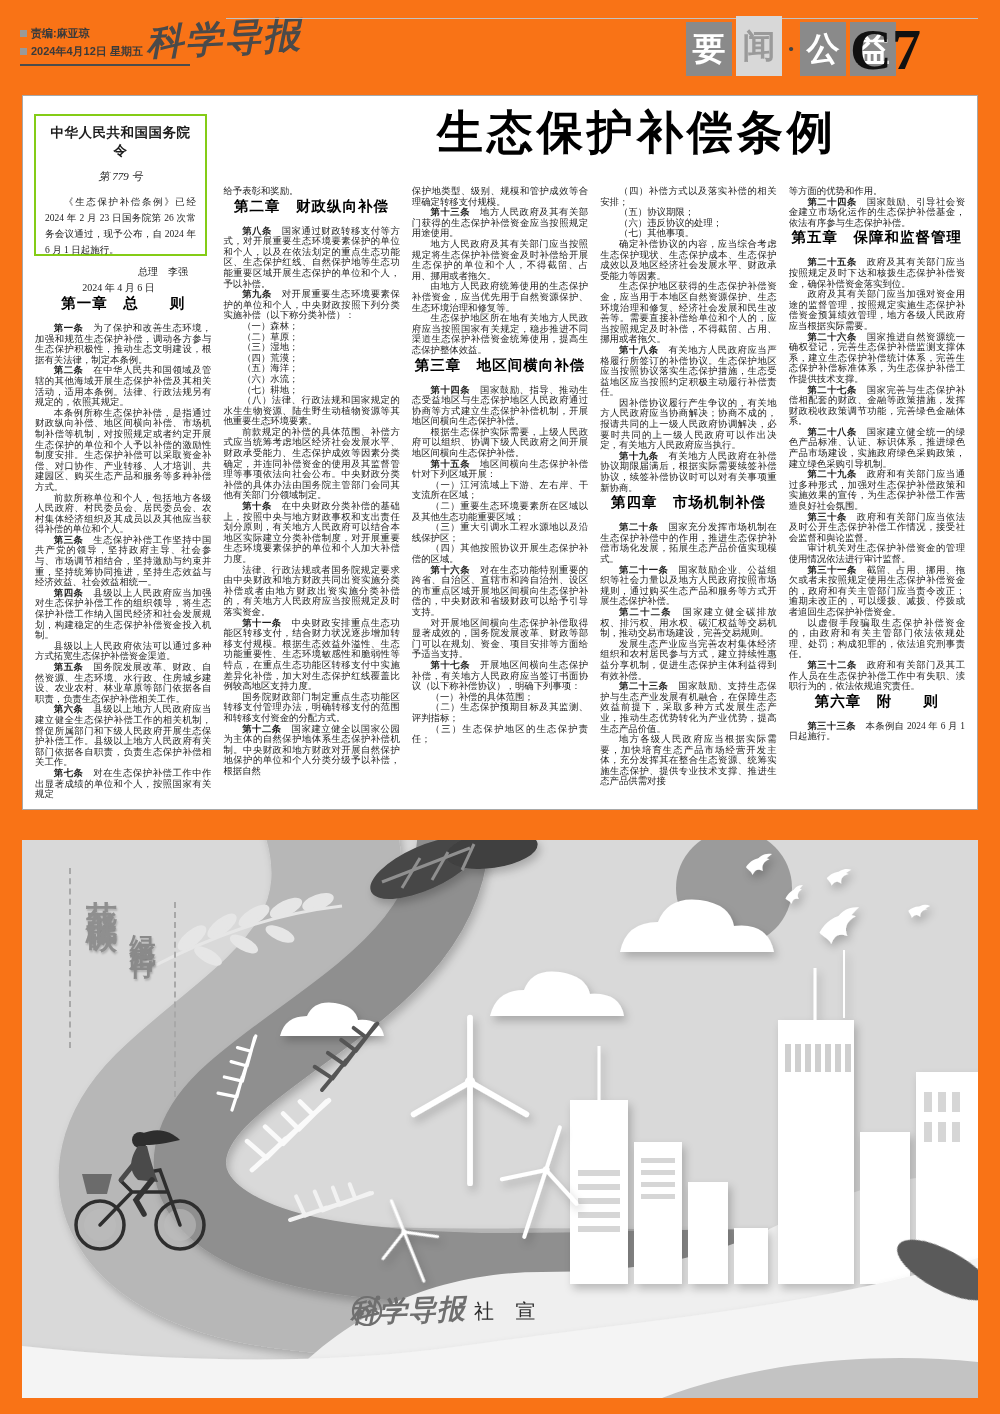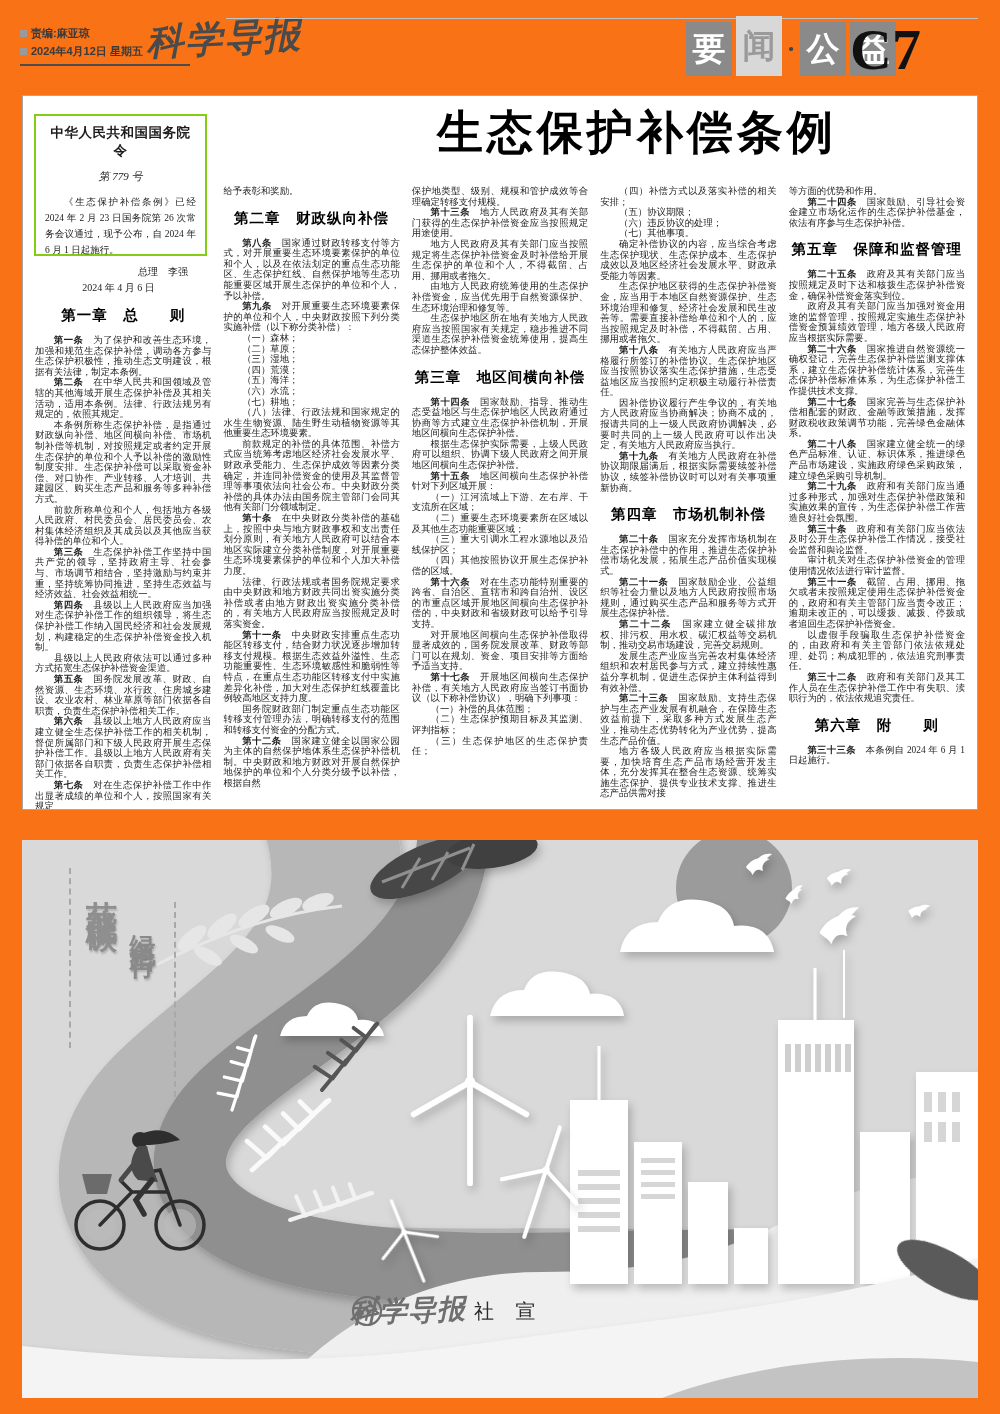--- a/index.html
+++ b/index.html
@@ -37,21 +37,21 @@
              font-family:"Liberation Sans","DejaVu Sans",sans-serif;font-weight:900;font-size:46px;
              letter-spacing:4px;color:#000;}
 
   .columns{position:absolute;left:12px;top:0;width:930px;height:713px;display:flex;gap:12px;}
   .col{flex:1 1 0;box-sizing:border-box;height:100%;overflow:hidden;padding-top:90px;}
   .col:first-child{padding-top:198px;}
   .col p{margin:0;font-size:9.4px;line-height:10.6px;text-align:justify;text-indent:2em;}
   .col p.noind{text-indent:0;}
   .col p b{font-family:"Liberation Sans",sans-serif;font-weight:700;}
   .col .chapter{font-family:"Liberation Sans",sans-serif;font-weight:700;font-size:14.5px;
-                text-align:center;margin:12px 0 10px;letter-spacing:1px;color:#000;}
+                text-align:center;margin:0 0 10px;letter-spacing:1px;color:#000;}
 
   
   .illus{position:absolute;left:22px;top:840px;width:956px;height:558px;background:#d9d9d9;overflow:hidden;}
   .illus svg{position:absolute;left:0;top:0;}
   .slogan{position:absolute;writing-mode:vertical-rl;font-family:"Liberation Sans",sans-serif;
           font-weight:700;color:#8f8f8f;text-shadow:1px 2px 2px rgba(0,0,0,.18);}
   .slogan1{left:58px;top:36px;font-size:31px;letter-spacing:7px;}
   .slogan2{left:104px;top:74px;font-size:26px;letter-spacing:6px;color:#8a8a8a;}
   .dash{position:absolute;border-left:2px dashed #a8a8a8;width:0;}
   .dash1{left:47px;top:28px;height:180px;}

